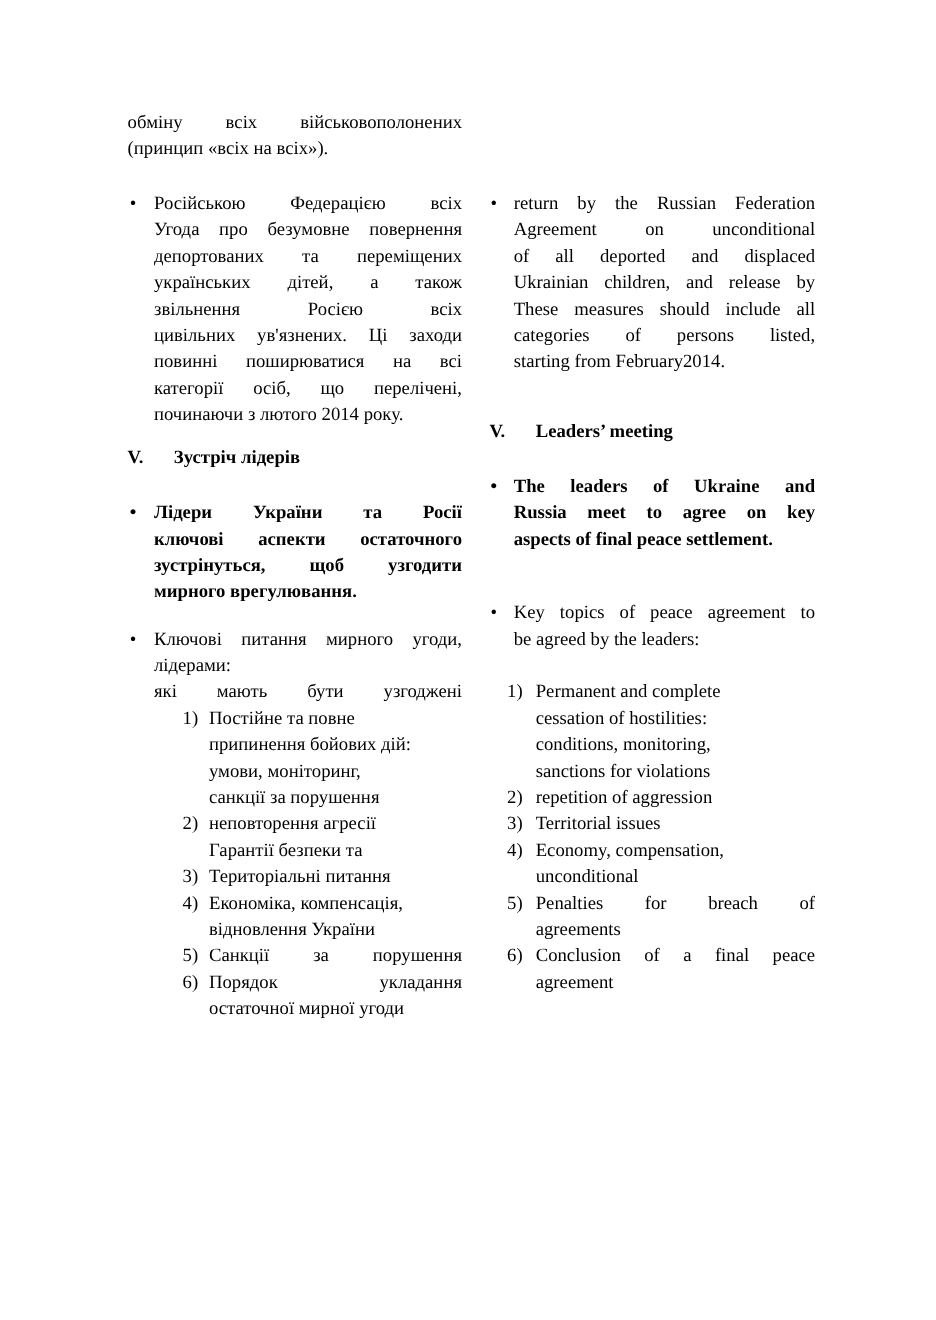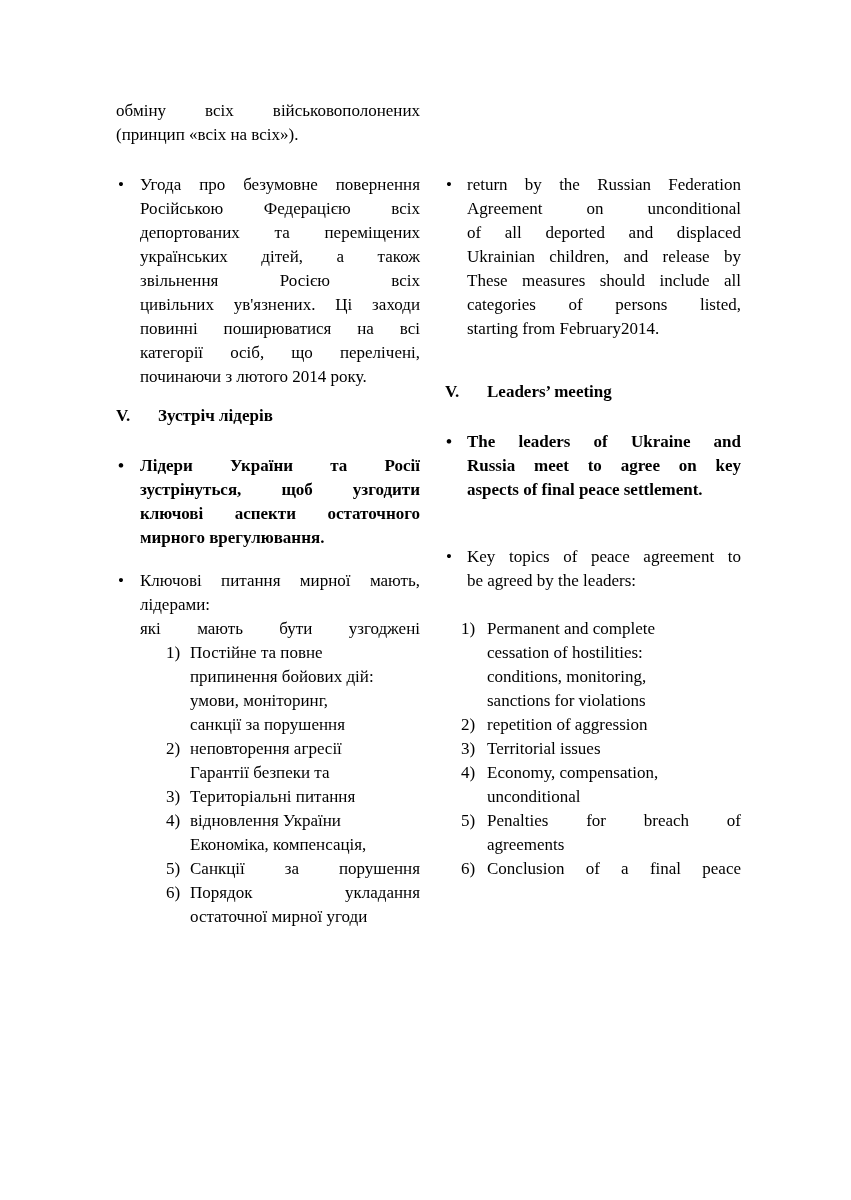--- a/index.html
+++ b/index.html
@@ -68,44 +68,44 @@
 <body>
 
 <div class="page">
   <div class="col col-left">
       <div class="block para plain" style="margin-top: 0px;">
         <div class="ln just">обміну всіх військовополонених</div>
         <div class="ln">(принцип «всіх на всіх»).</div>
       </div>
       <div class="block para bullet" style="margin-top: 26px;">
         <span class="bullet-glyph">•</span>
+        <div class="ln just">Російською Федерацією всіх</div>
         <div class="ln just">Угода про безумовне повернення</div>
-        <div class="ln just">Російською Федерацією всіх</div>
         <div class="ln just">депортованих та переміщених</div>
         <div class="ln just">українських дітей, а також</div>
         <div class="ln just">звільнення Росією всіх</div>
         <div class="ln just">цивільних ув'язнених. Ці заходи</div>
         <div class="ln just">повинні поширюватися на всі</div>
         <div class="ln just">категорії осіб, що перелічені,</div>
         <div class="ln">починаючи з лютого 2014 року.</div>
       </div>
       <div class="block heading" style="margin-top: 15px;">
         <span class="h-num">V.</span>
         <span class="h-text">Зустріч лідерів</span>
       </div>
       <div class="block para bullet bold" style="margin-top: 26px;">
         <span class="bullet-glyph">•</span>
         <div class="ln just">Лідери України та Росії</div>
+        <div class="ln just">ключові аспекти остаточного</div>
         <div class="ln just">зустрінуться, щоб узгодити</div>
-        <div class="ln just">ключові аспекти остаточного</div>
         <div class="ln">мирного врегулювання.</div>
       </div>
       <div class="block para bullet" style="margin-top: 19px;">
         <span class="bullet-glyph">•</span>
-        <div class="ln just">Ключові питання мирної мають,</div>
+        <div class="ln just">Ключові питання мирного угоди,</div>
         <div class="ln">лідерами:</div>
         <div class="ln just">які мають бути узгоджені</div>
       </div>
       <div class="block nlist" style="margin-top: 0px;">
         <div class="list-item">
           <span class="li-num">1)</span>
           <div class="ln">Постійне та повне</div>
           <div class="ln">припинення бойових дій:</div>
           <div class="ln">умови, моніторинг,</div>
           <div class="ln">санкції за порушення</div>
@@ -114,22 +114,22 @@
           <span class="li-num">2)</span>
           <div class="ln">неповторення агресії</div>
           <div class="ln">Гарантії безпеки та</div>
         </div>
         <div class="list-item">
           <span class="li-num">3)</span>
           <div class="ln">Територіальні питання</div>
         </div>
         <div class="list-item">
           <span class="li-num">4)</span>
+          <div class="ln">Економіка, компенсація,</div>
           <div class="ln">відновлення України</div>
-          <div class="ln">Економіка, компенсація,</div>
         </div>
         <div class="list-item">
           <span class="li-num">5)</span>
           <div class="ln just">Санкції за порушення</div>
         </div>
         <div class="list-item">
           <span class="li-num">6)</span>
           <div class="ln just">Порядок укладання</div>
           <div class="ln">остаточної мирної угоди</div>
         </div>
@@ -183,16 +183,17 @@
           <div class="ln">unconditional</div>
         </div>
         <div class="list-item">
           <span class="li-num">5)</span>
           <div class="ln just">Penalties for breach of</div>
           <div class="ln">agreements</div>
         </div>
         <div class="list-item">
           <span class="li-num">6)</span>
           <div class="ln just">Conclusion of a final peace</div>
+          <div class="ln">agreement</div>
         </div>
       </div>
     </div>
 </div>
 
 </body></html>

